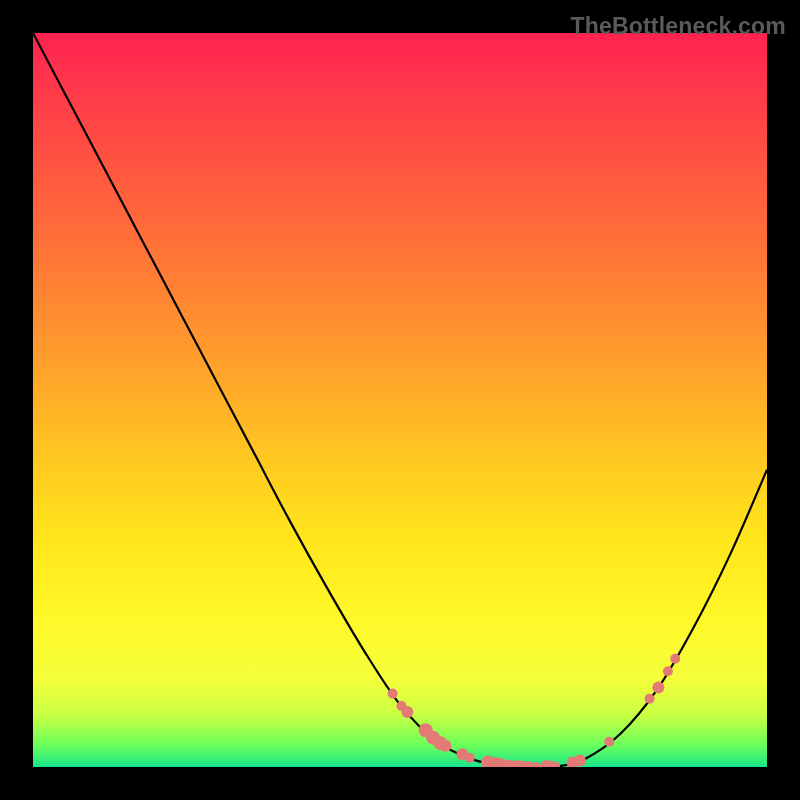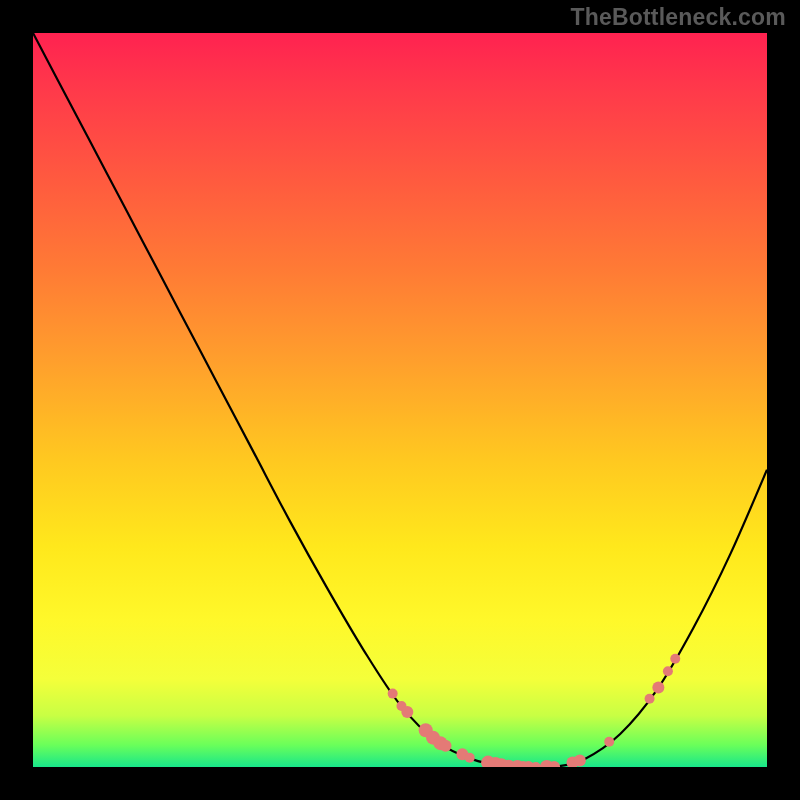--- a/index.html
+++ b/index.html
@@ -12,21 +12,21 @@
     overflow: hidden;
   }
   .stage {
     position: relative;
     width: 800px;
     height: 800px;
     background: #000;
   }
   .attribution {
     position: absolute;
-    top: 4px;
+    top: 13px;
     right: 14px;
     color: #5a5a5a;
     font-size: 23px;
     font-weight: 600;
     letter-spacing: 0.2px;
     z-index: 5;
   }
   .plot-area {
     position: absolute;
     left: 33px;

